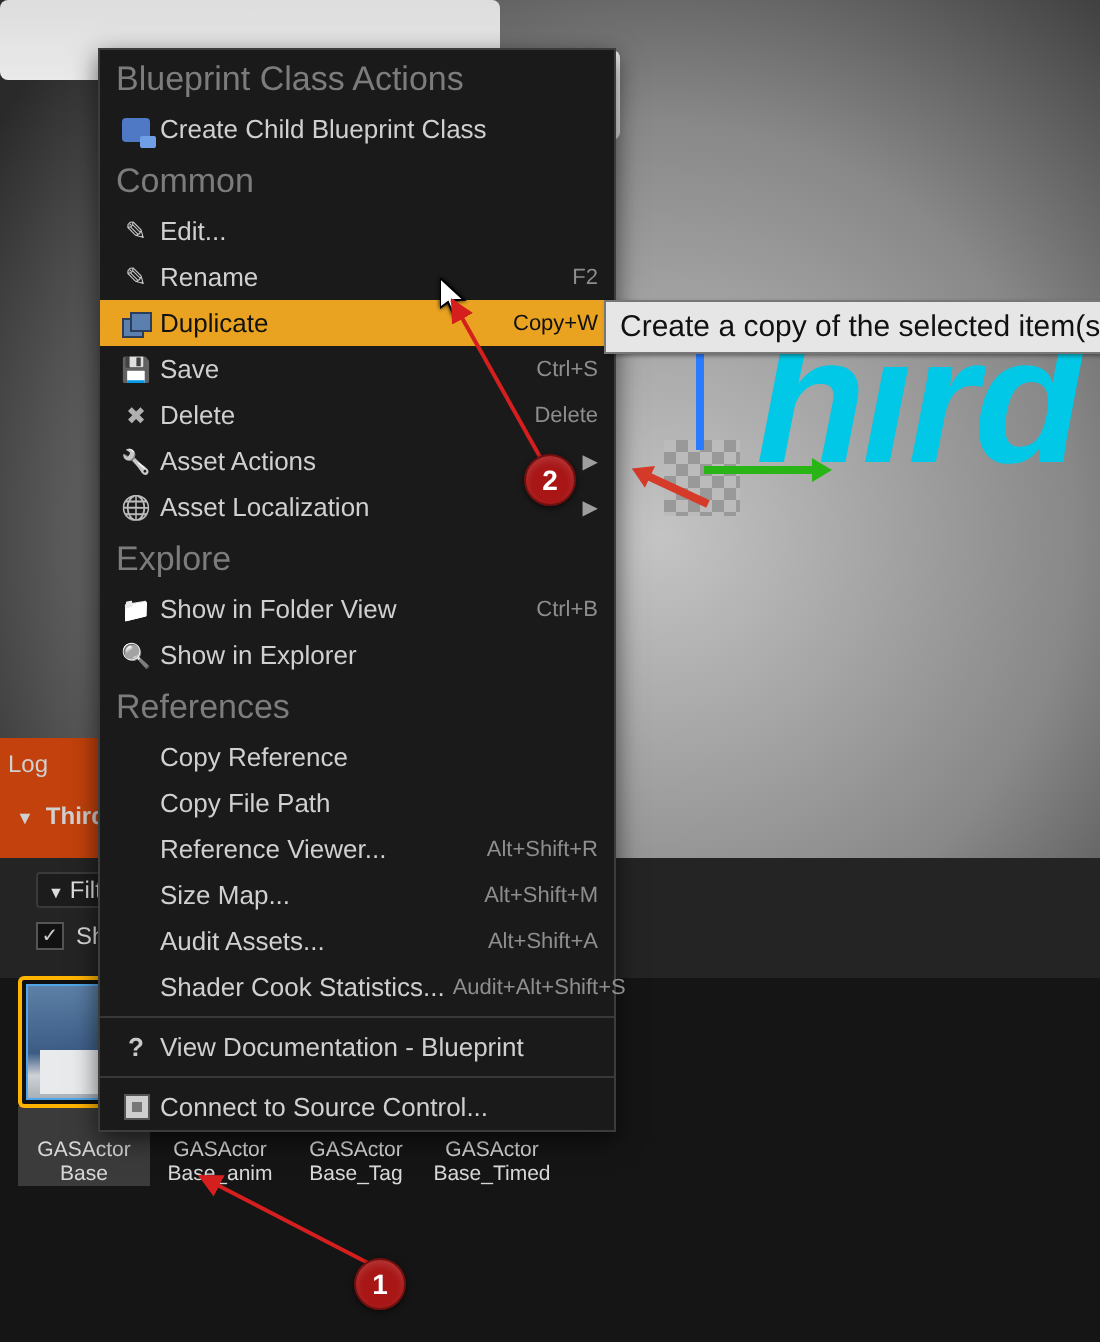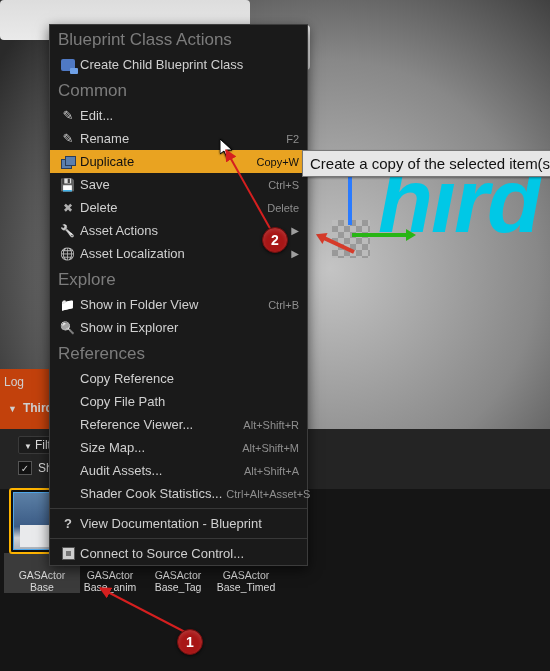--- a/index.html
+++ b/index.html
@@ -36,21 +36,21 @@
   .filt { border:1px solid #3a3a3a; padding:1px 5px; background:#1c1c1c; border-radius:2px;}
   .cb-toolbar .cut { overflow:hidden; white-space:nowrap; }
 
   .assets { position:absolute; left:10px; top: 60px; display:flex; gap:4px; }
   .asset { width: 64px; display:flex; flex-direction:column; align-items:center; }
   .asset .thumb-wrap { width: 64px; height: 64px; border: 1px solid #333; background: #111; position: relative; border-radius: 2px; }
   .asset .thumb-inner { position:absolute; inset:2px; border:1px solid #4fa7ea; background: linear-gradient(to bottom, #5c80a6 0%, #3c5c86 60%, #cfd2d7 80%, #aab0b8 100%); }
   .asset .thumb-inner .box3d { position:absolute; left:6px; bottom:2px; width: 46px; height: 22px; background: #e9eaec; }
   .asset.selected .thumb-wrap { border-color: #ffb400; box-shadow: 0 0 0 1px #ffb400; }
   .asset .bubble { position:absolute; right:2px; bottom:2px; width:14px; height:14px; border-radius:50%; background: radial-gradient(circle at 30% 30%, #fff, #9a9a9a); border: 1px solid #333; }
-  .asset .name { color: #d8d8d8; font-size: 10.5px; text-align:center; line-height: 1.15; padding-top: 16px; width: 76px; overflow: hidden; }
+  .asset .name { color: #d8d8d8; font-size: 10.5px; text-align:center; line-height: 1.15; padding-top: 16px; width: 66px; overflow: hidden; }
   .asset.selected .name { background: #3b3b3b; }
 
   
   .ctx { position:absolute; left: 49px; top: 24px; width: 259px; background: #1a1a1a; border: 1px solid #3c3c3c; box-shadow: 0 4px 12px rgba(0,0,0,.6); color: #d0d0d0; font-size: 13px; }
   .ctx .section { color: #7c7c7c; font-size: 17px; padding: 5px 8px 3px 8px; }
   .ctx .item { display:flex; align-items:center; height: 23px; padding: 0 8px 0 10px; gap: 4px; position:relative; }
   .ctx .item.highlight { background: #e9a321; color: #111; }
   .ctx .item.highlight .shortcut { color: #111; }
   .ctx .icon { width: 16px; height: 16px; display:flex; align-items:center; justify-content:center; flex-shrink:0; }
   .ctx .label { flex: 1; white-space: nowrap; }
@@ -234,21 +234,21 @@
     <span class="shortcut">Alt+Shift+M</span>
   </div>
   <div class="item">
     <span class="icon blank"></span>
     <span class="label">Audit Assets...</span>
     <span class="shortcut">Alt+Shift+A</span>
   </div>
   <div class="item">
     <span class="icon blank"></span>
     <span class="label">Shader Cook Statistics...</span>
-    <span class="shortcut">Ctrl+Alt+Asset+S</span>
+    <span class="shortcut">Audit+Alt+Shift+S</span>
   </div>
   <div class="sep"></div>
   <div class="item">
     <span class="icon g-help"></span>
     <span class="label">View Documentation - Blueprint</span>
   </div>
   <div class="sep"></div>
   <div class="item">
     <span class="icon">
         <span class="g-scm"></span>

